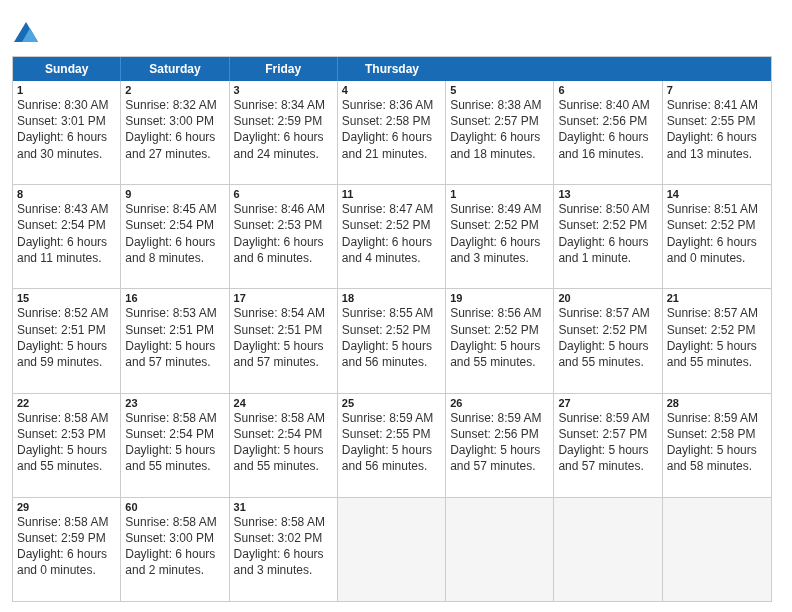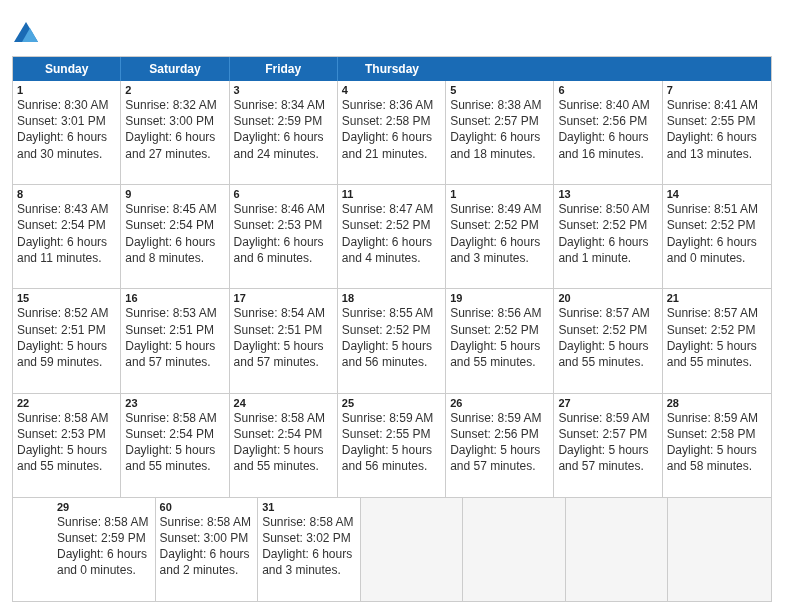--- a/index.html
+++ b/index.html
@@ -86,21 +86,21 @@
       flex: 1;
       display: flex;
       flex-direction: column;
     }
     .cal-row {
       display: grid;
       grid-template-columns: repeat(7, 1fr);
       flex: 1;
       border-bottom: 1px solid #ccc;
     }
-    .cal-row:last-child { border-bottom: none; margin-left: 40px; }
+    .cal-row:last-child { border-bottom: none; }
     .cal-cell {
       border-right: 1px solid #ccc;
       padding: 3px 4px;
       font-size: 8.5px;
       color: #333;
       background: #fff;
       vertical-align: top;
       min-height: 0;
     }
     .cal-cell:last-child { border-right: none; }

